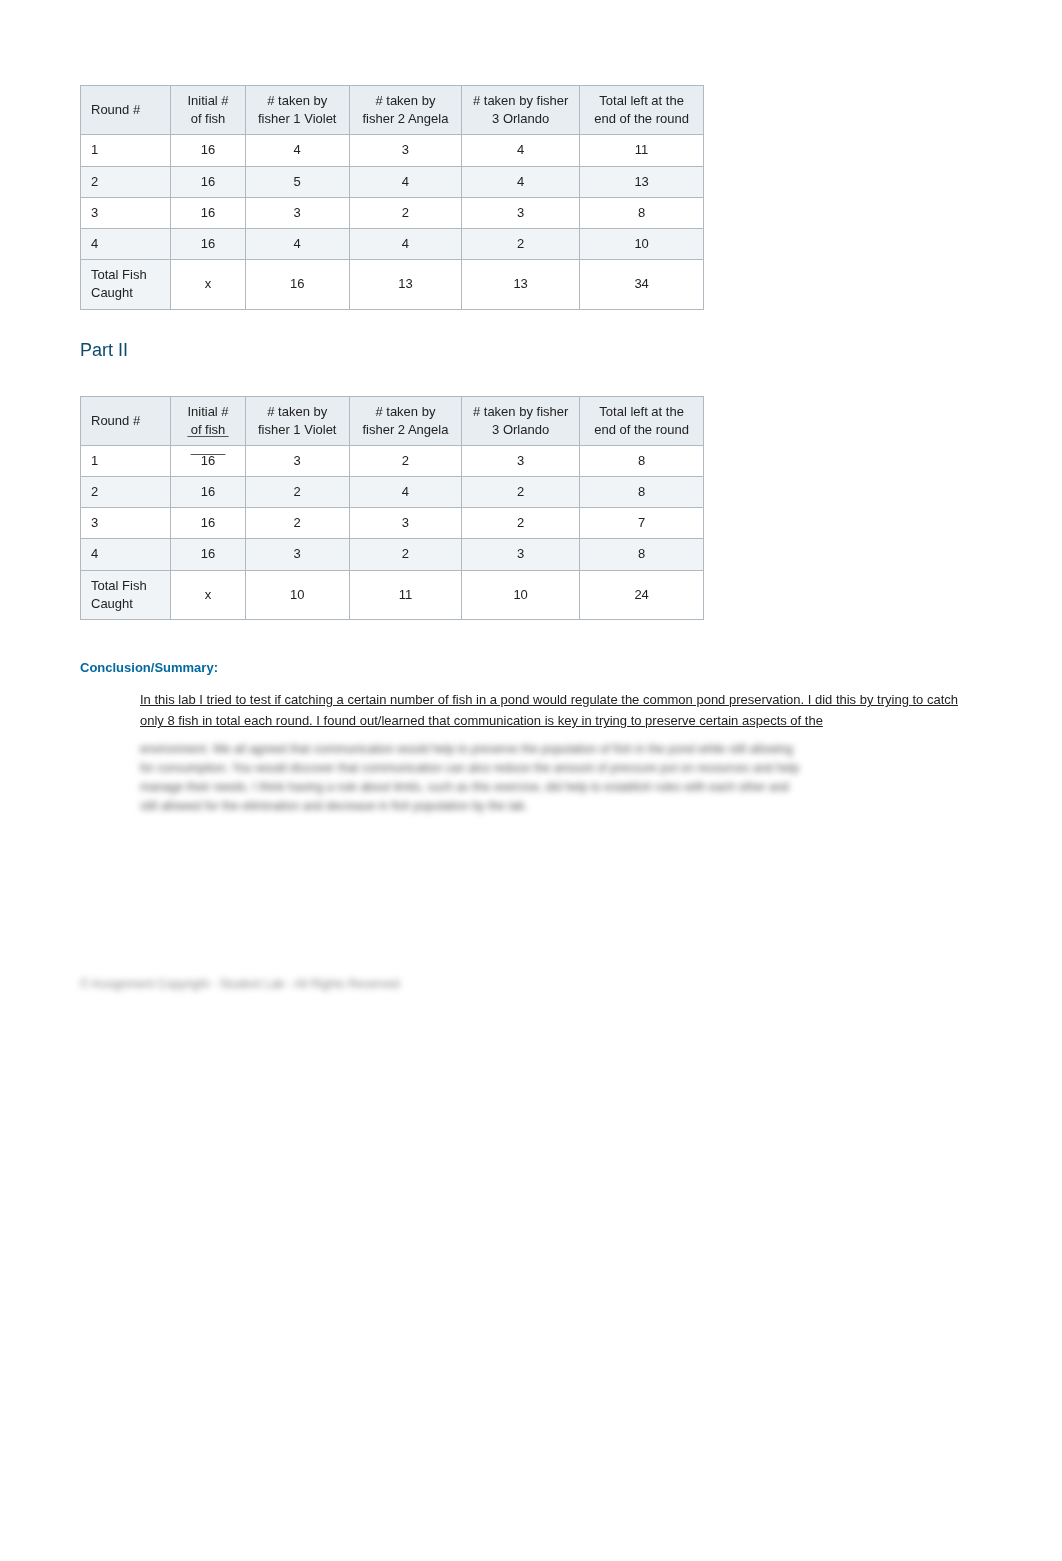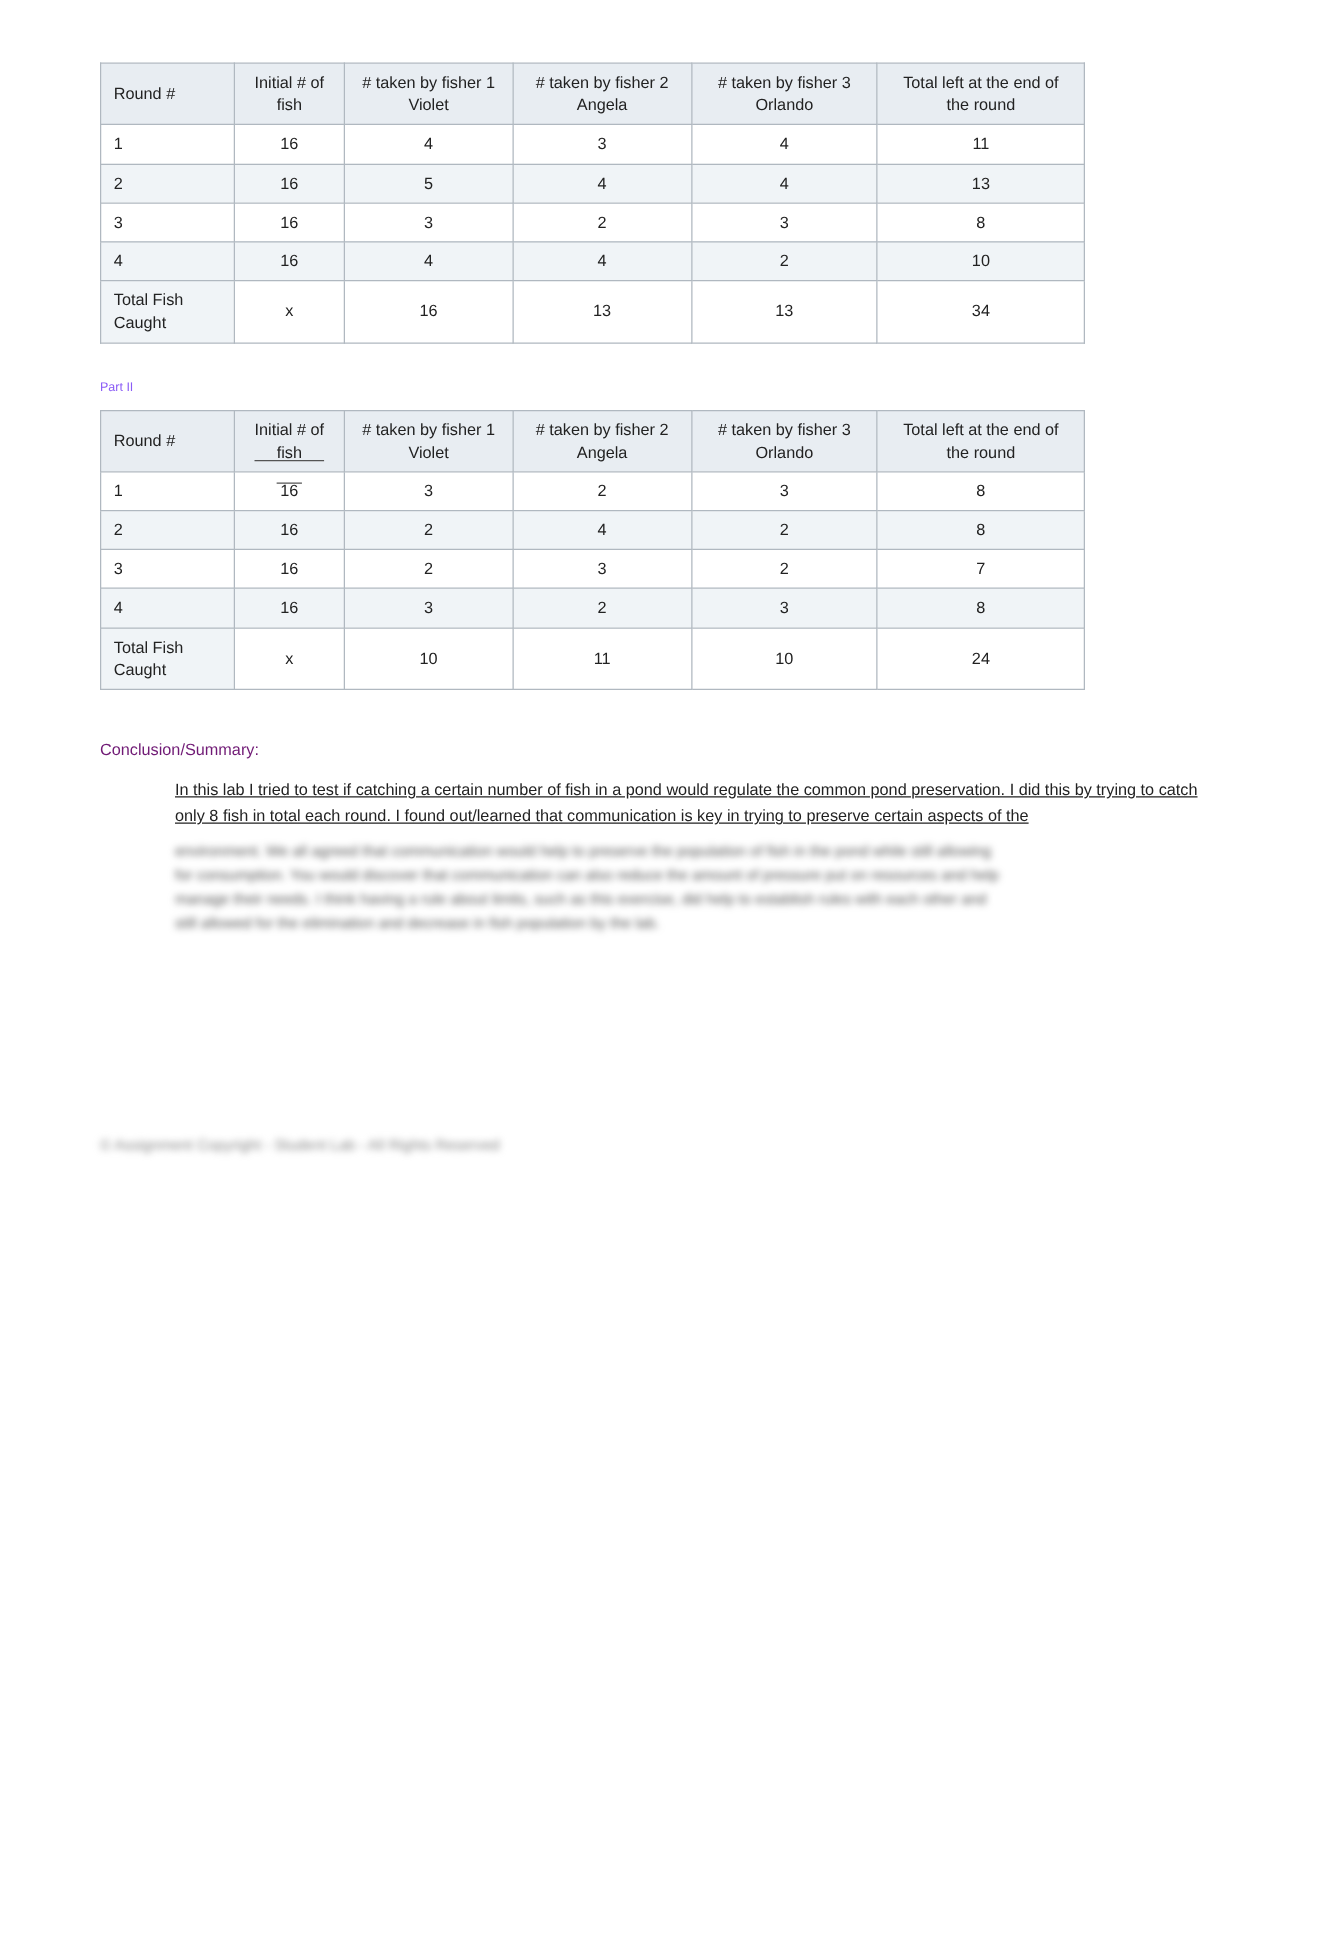--- a/index.html
+++ b/index.html
@@ -11,29 +11,30 @@
       width: 1062px;
       min-height: 1561px;
       padding: 50px 80px;
     }
 
     .table-section {
       margin-bottom: 30px;
     }
 
     .part-label {
-      font-size: 10px;
+      font-size: 18px;
       margin-bottom: 12px;
-      color: #8b5cf6;
+      color: #0c4a6e;
     }
 
     table {
       border-collapse: collapse;
-      width: 788px;
+      width: 624px;
       margin-bottom: 20px;
+      margin-top: 35px;
     }
 
     th, td {
       border: 1px solid #b0b8c0;
       padding: 6px 10px;
       text-align: center;
       vertical-align: middle;
       font-size: 13px;
       line-height: 1.4;
     }
@@ -55,21 +56,22 @@
       background: #fff;
     }
 
     .conclusion-section {
       margin-top: 40px;
     }
 
     .conclusion-title {
       font-size: 13px;
       margin-bottom: 14px;
-      color: #701a75;
+      color: #0369a1;
+      font-weight: bold;
     }
 
     .conclusion-text {
       margin-left: 60px;
       font-size: 13px;
       line-height: 1.65;
       color: #222;
       text-decoration: underline;
     }
 

